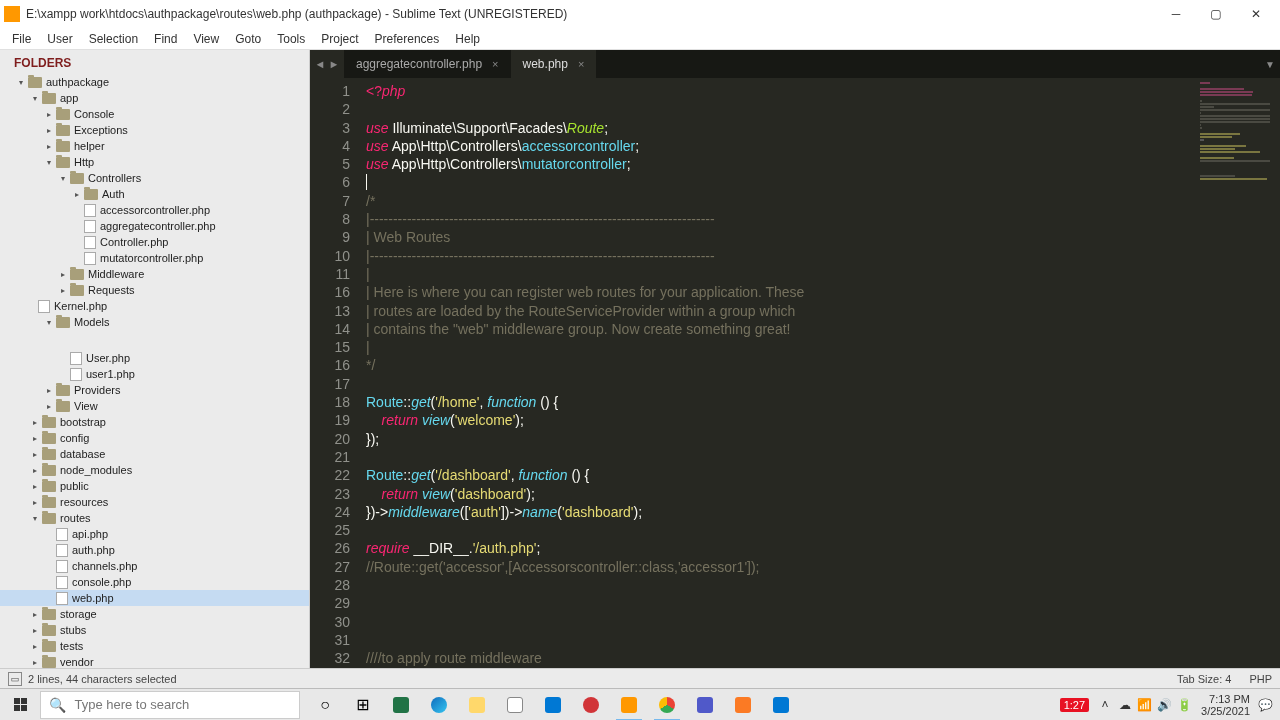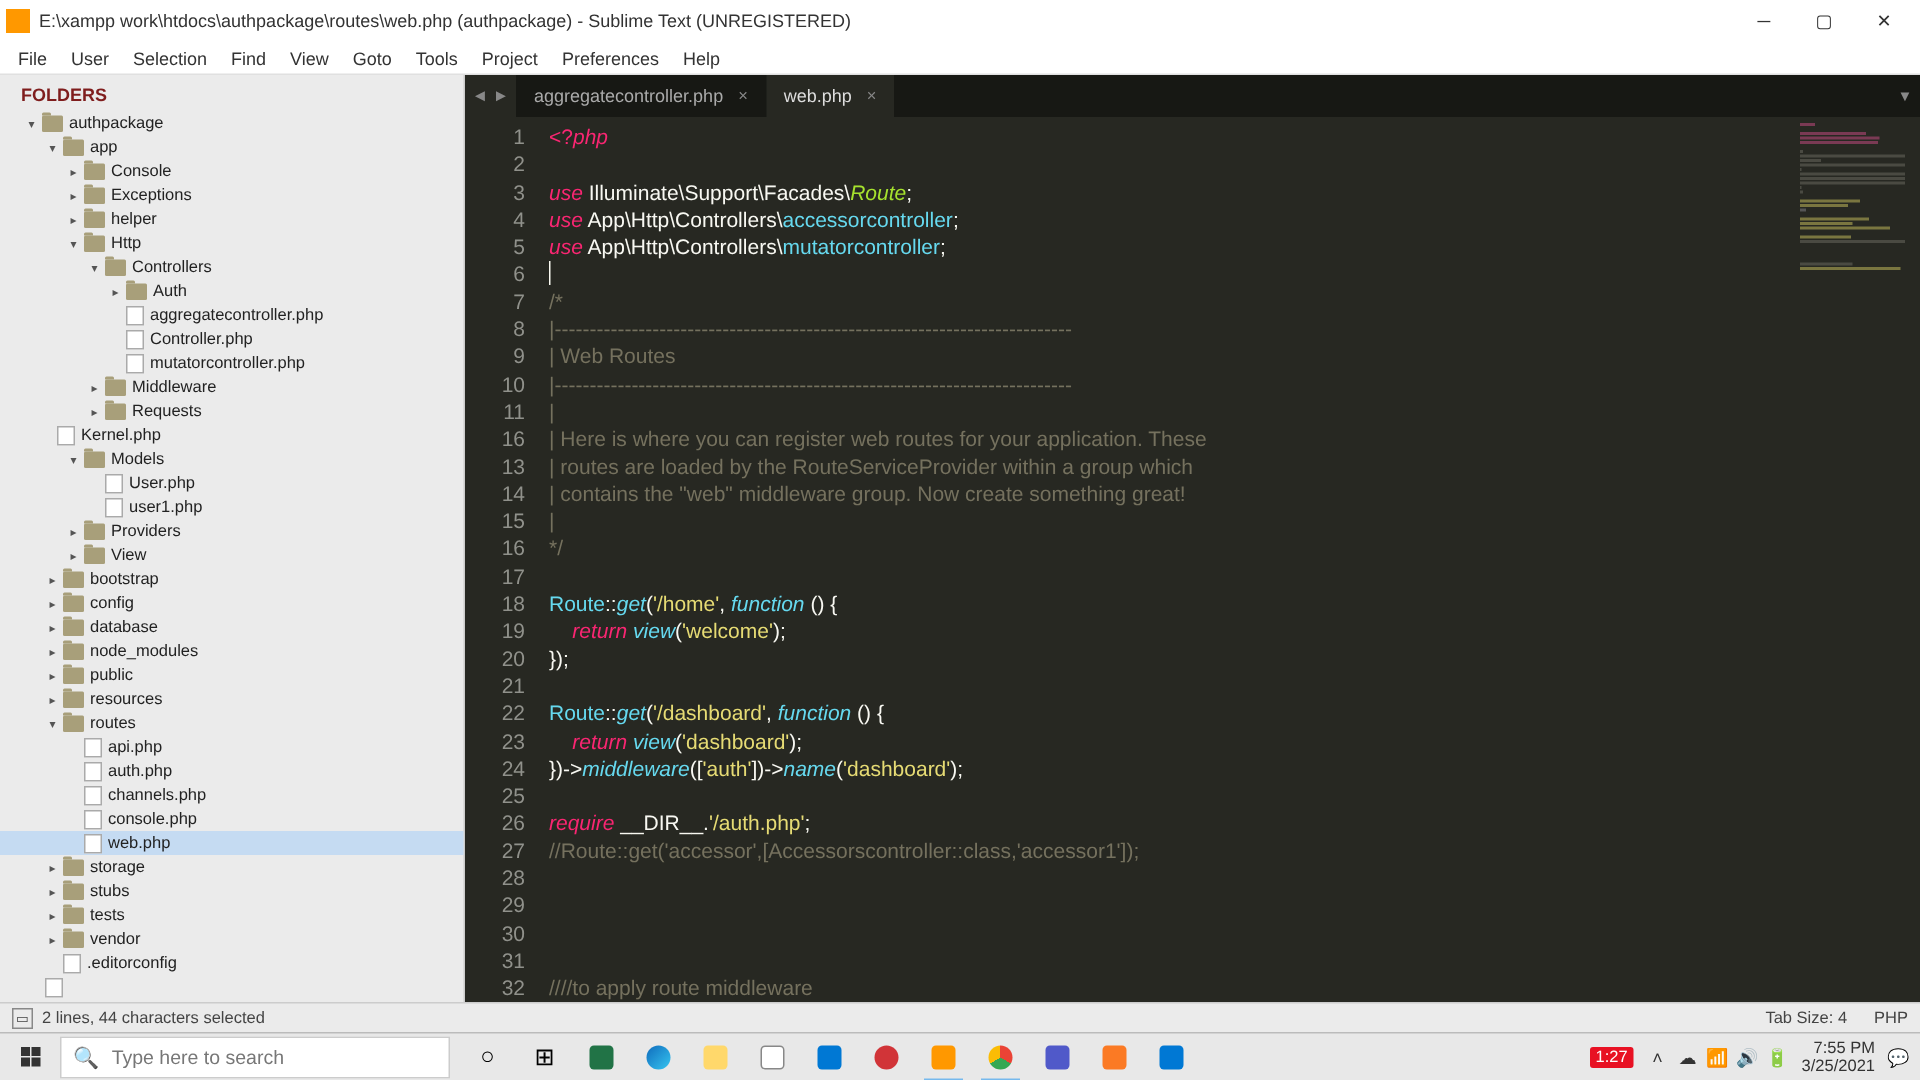--- a/index.html
+++ b/index.html
@@ -149,20 +149,25 @@
           <span class="tree-label">Controllers</span>
         </div>
         <div class="tree-item" style="padding-left: 72px;">
           <span class="twisty">▸</span>
           <span class="folder-icon"></span>
           <span class="tree-label">Auth</span>
         </div>
         <div class="tree-item" style="padding-left: 72px;">
           <span class="twisty"></span>
           <span class="file-icon"></span>
+          <span class="tree-label">accessorcontroller.php</span>
+        </div>
+        <div class="tree-item" style="padding-left: 72px;">
+          <span class="twisty"></span>
+          <span class="file-icon"></span>
           <span class="tree-label">aggregatecontroller.php</span>
         </div>
         <div class="tree-item" style="padding-left: 72px;">
           <span class="twisty"></span>
           <span class="file-icon"></span>
           <span class="tree-label">Controller.php</span>
         </div>
         <div class="tree-item" style="padding-left: 72px;">
           <span class="twisty"></span>
           <span class="file-icon"></span>
@@ -181,21 +186,21 @@
         <div class="tree-item" style="padding-left: 26px;">
           <span class="twisty"></span>
           <span class="file-icon"></span>
           <span class="tree-label">Kernel.php</span>
         </div>
         <div class="tree-item" style="padding-left: 44px;">
           <span class="twisty">▾</span>
           <span class="folder-icon"></span>
           <span class="tree-label">Models</span>
         </div>
-        <div class="tree-item" style="padding-left: 58px;">
+        <div class="tree-item" style="padding-left: 58px; margin-top: 20px;">
           <span class="twisty"></span>
           <span class="file-icon"></span>
           <span class="tree-label">User.php</span>
         </div>
         <div class="tree-item" style="padding-left: 58px;">
           <span class="twisty"></span>
           <span class="file-icon"></span>
           <span class="tree-label">user1.php</span>
         </div>
         <div class="tree-item" style="padding-left: 44px;">
@@ -450,18 +455,18 @@
       </div>
   </div>
   <div class="tray">
     <span style="background:#e81123;color:#fff;padding:1px 4px;border-radius:2px;margin-right:6px">1:27</span>
     <span class="ticon">˄</span>
     <span class="ticon">☁</span>
     <span class="ticon">📶</span>
     <span class="ticon">🔊</span>
     <span class="ticon">🔋</span>
     <div class="clock">
-      <div>7:55 PM</div>
+      <div>7:13 PM</div>
       <div>3/25/2021</div>
     </div>
     <span class="ticon">💬</span>
   </div>
 </div>
 
 </body></html>

